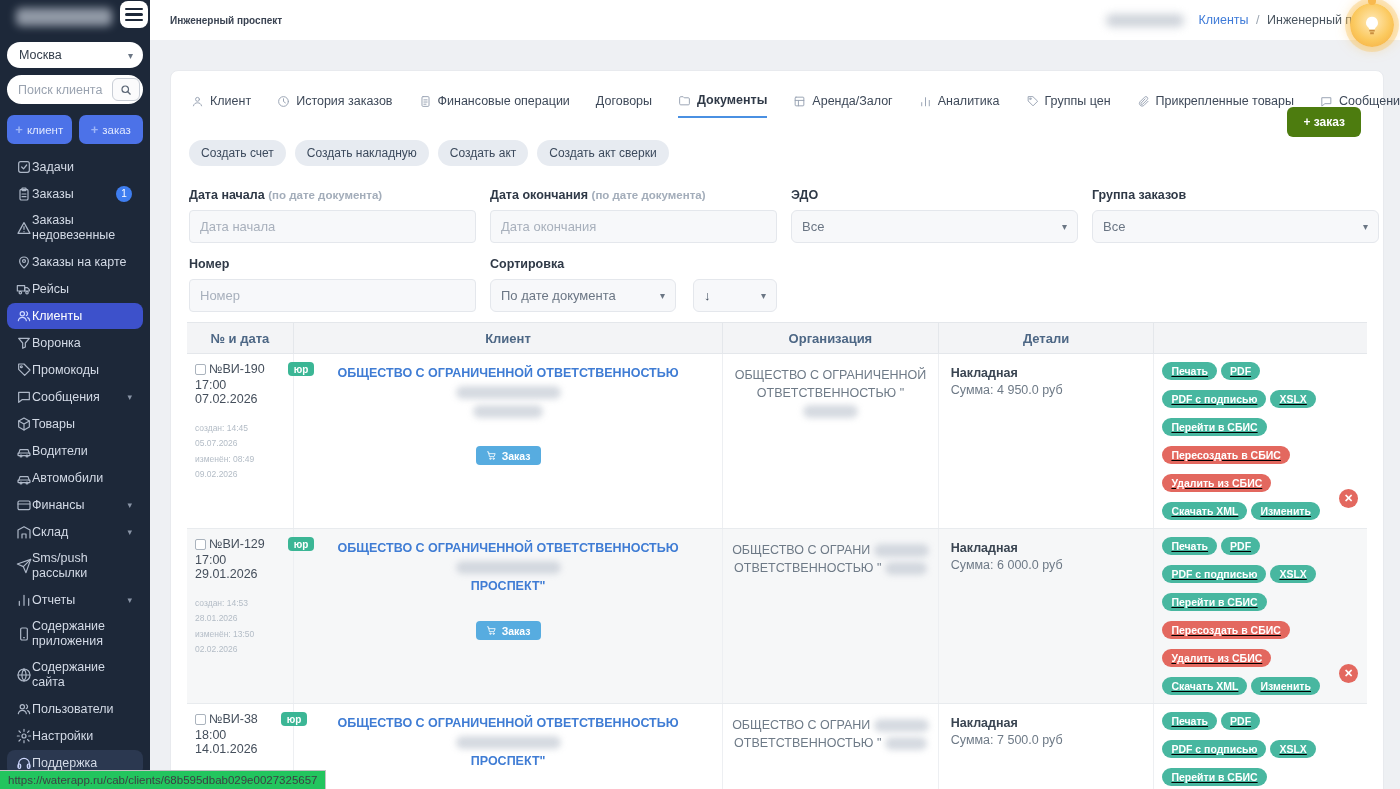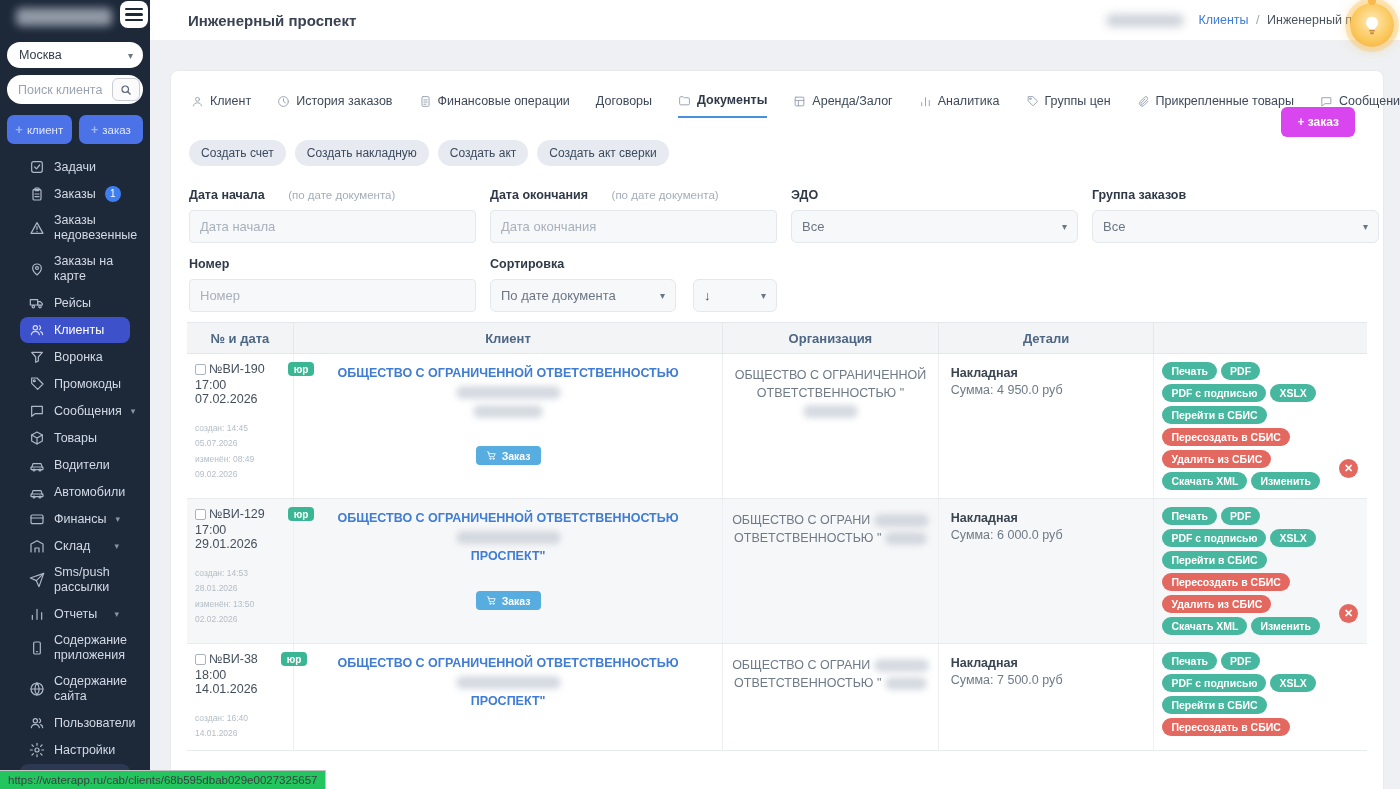--- a/index.html
+++ b/index.html
@@ -21,34 +21,34 @@
   .search-wrap { margin:7px 7px 0 7px; height:29px; background:#fff; border-radius:15px;
     display:flex; align-items:center; padding:2px 3px 2px 11px; }
   .search-wrap .ph { flex:1; font-size:12.5px; color:#9aa3b0; }
   .search-btn { width:28px; height:23px; border:1px solid #c9ced6; border-radius:6px; background:#fbfbfc;
     display:flex; align-items:center; justify-content:center; }
   .sb-btns { display:flex; gap:7px; margin:11px 7px 0 7px; }
   .sb-btn { flex:1; height:29px; background:#4c72e8; border:none; border-radius:7px; color:#dfe7ff;
     font-size:11.5px; display:flex; align-items:center; justify-content:center; gap:4px; cursor:pointer;}
   .sb-btn .plus { color:#9db4f7; font-size:13px; font-weight:700; }
   .nav { margin-top:10px; }
-  .nav-item { display:flex; align-items:center; gap:9px; margin:1px 20px; padding:5px 3px 5px 9px;
+  .nav-item { display:flex; align-items:center; margin:1px 7px; padding:5px 3px 5px 9px;
     border-radius:8px; color:#d3dae6; font-size:12.5px; line-height:1.2; cursor:pointer; }
   .nav-item svg { flex:0 0 16px; }
   .nav-item .lbl { flex:1; }
   .nav-item.active { background:#3d51cb; color:#fff; }
   .nav-item.hovered { background:#2b3850; }
   .nav-badge { min-width:16px; height:16px; border-radius:8px; background:#3f7ef0; color:#fff;
     font-size:10px; display:flex; align-items:center; justify-content:center; padding:0 4px; margin-right:8px;}
   .nav-chev { color:#8a94a6; font-size:9px; margin-right:8px; }
 
   
   .header { position:fixed; left:150px; top:0; width:1250px; height:40px; background:#fff; z-index:5;
     display:flex; align-items:center; }
-  .page-title { margin-left:38px; font-size:15px; font-weight:700; color:#3a4352; }
+  .page-title { margin-left:20px; font-size:10px; font-weight:700; color:#3a4352; }
   .header-right { position:absolute; right:14px; top:0; height:40px; display:flex; align-items:center; gap:14px; }
   .hdr-blur { width:78px; height:13px; border-radius:6px; background:#c2c8d1; filter:blur(4px); opacity:.8; }
   .breadcrumb { font-size:12.5px; white-space:nowrap; overflow:hidden; max-width:205px; }
   .breadcrumb .bc-link { color:#3f7bd8; cursor:pointer; }
   .breadcrumb .bc-sep { color:#9aa4b0; margin:0 4px; }
   .breadcrumb .bc-cur { color:#4a5560; }
 
   
   .bulb-fab { position:fixed; right:6px; top:3px; width:44px; height:44px; border-radius:50%; z-index:50;
     background:radial-gradient(circle at 50% 42%, #ffe9b8 0%, #fbc95e 55%, #f4a83a 100%);
@@ -62,32 +62,32 @@
   .card { position:absolute; left:20px; top:30px; width:1214px; min-height:900px; background:#fff;
     border:1px solid #e8eaee; border-radius:8px; padding:14px 16px 20px 16px; }
 
   
   .tabs-wrap { position:relative; padding-right:110px; }
   .tab-row { display:flex; align-items:center; gap:26px; margin:8px 0 0 4px; flex-wrap:nowrap; }
   .tab { display:flex; align-items:center; gap:6px; font-size:12.5px; color:#3e4959; cursor:pointer;
     padding-bottom:9px; white-space:nowrap; }
   .tab svg { opacity:.75; }
   .tab.active { font-weight:700; color:#2f3947; border-bottom:2px solid #4a90e2; }
-  .order-btn { position:absolute; right:12px; top:14px; background:#d946ef; color:#fff; border:none;
+  .order-btn { position:absolute; right:6px; top:14px; background:#4d7c0f; color:#fff; border:none;
     border-radius:6px; padding:8px 16px; font-size:12px; font-weight:700; cursor:pointer;text-align:right; }
 
   
   .chips { display:flex; gap:9px; margin:22px 0 0 2px; }
   .chip { background:#e7ebf1; border-radius:14px; padding:6px 12px; font-size:12px; color:#3c4a5d; cursor:pointer; }
 
   
   .filters { display:grid; grid-template-columns:287px 287px 287px 287px; column-gap:14px; row-gap:8px;
     margin:16px 0 0 2px; }
   .f-label { font-size:12.5px; font-weight:700; color:#2f3947; margin-top:6px; }
-  .f-label .hint { font-weight:400; color:#a3adba; font-size:11.5px;margin-left:20px; }
+  .f-label .hint { font-weight:700; color:#a3adba; font-size:11.5px; }
   .f-input { height:33px; background:#f7f8fa; border:1px solid #e4e7ec; border-radius:4px;
     display:flex; align-items:center; padding:0 10px; font-size:13px; color:#a8b0bc; cursor:text; }
   .f-select { height:33px; background:#f7f8fa; border:1px solid #e4e7ec; border-radius:6px;
     display:flex; align-items:center; justify-content:space-between; padding:0 10px; font-size:13px;
     color:#6b7684; cursor:pointer; }
   .f-select .chev { color:#6b7684; font-size:10px; }
   .sort-cell { display:flex; gap:17px; }
   .sort-main { flex:0 0 186px; }
   .sort-dir { flex:0 0 84px; justify-content:space-between; color:#3c4858; }
   .more-filters { display:flex; align-items:center; gap:5px; margin:14px 0 0 4px;
@@ -116,21 +116,21 @@
   .client-link { color:#3f7cd4; font-size:12.5px; font-weight:600; line-height:1.5; cursor:pointer; }
   .blur-blob { display:inline-block; height:13px; border-radius:7px; background:#c7cdd6;
     filter:blur(3px); opacity:.75; vertical-align:middle; }
   .zakaz-btn { display:inline-flex; align-items:center; gap:5px; margin-top:8px; background:#57ace0;
     color:#fff; border:none; border-radius:4px; padding:3.5px 10px; font-size:10.5px; font-weight:700; cursor:pointer;}
   .c-org { text-align:center; padding-top:12px; font-size:12.5px; color:#6e7a87; line-height:1.45; }
   .c-det { padding:12px 8px 8px 12px; font-size:12.5px; }
   .det-type { font-weight:700; color:#3a4552; }
   .det-sum { color:#6e7a87; margin-top:3px; }
   .c-act { padding:8px 6px 8px 8px; }
-  .act-wrap { display:flex; flex-wrap:wrap; gap:4px 4px; padding-right:4px; }
+  .act-wrap { display:flex; flex-wrap:wrap; gap:10px 4px; padding-right:4px;text-decoration:underline; }
   .abtn { border:none; border-radius:11px; color:#fff; font-size:10.5px; font-weight:700;
     padding:3px 9px; cursor:pointer; white-space:nowrap; }
   .abtn.teal { background:#48b7a0; }
   .abtn.red { background:#e3685f; }
   .del-x { position:absolute; right:9px; bottom:20px; width:19px; height:19px; border-radius:50%;
     background:#e3685f; color:#fff; border:none; font-size:11px; font-weight:700; line-height:1;
     display:flex; align-items:center; justify-content:center; cursor:pointer; }
 
   
   .url-tip { position:fixed; left:0; bottom:0; z-index:60; background:#22c55e; border:1px solid #c3c3c3;

